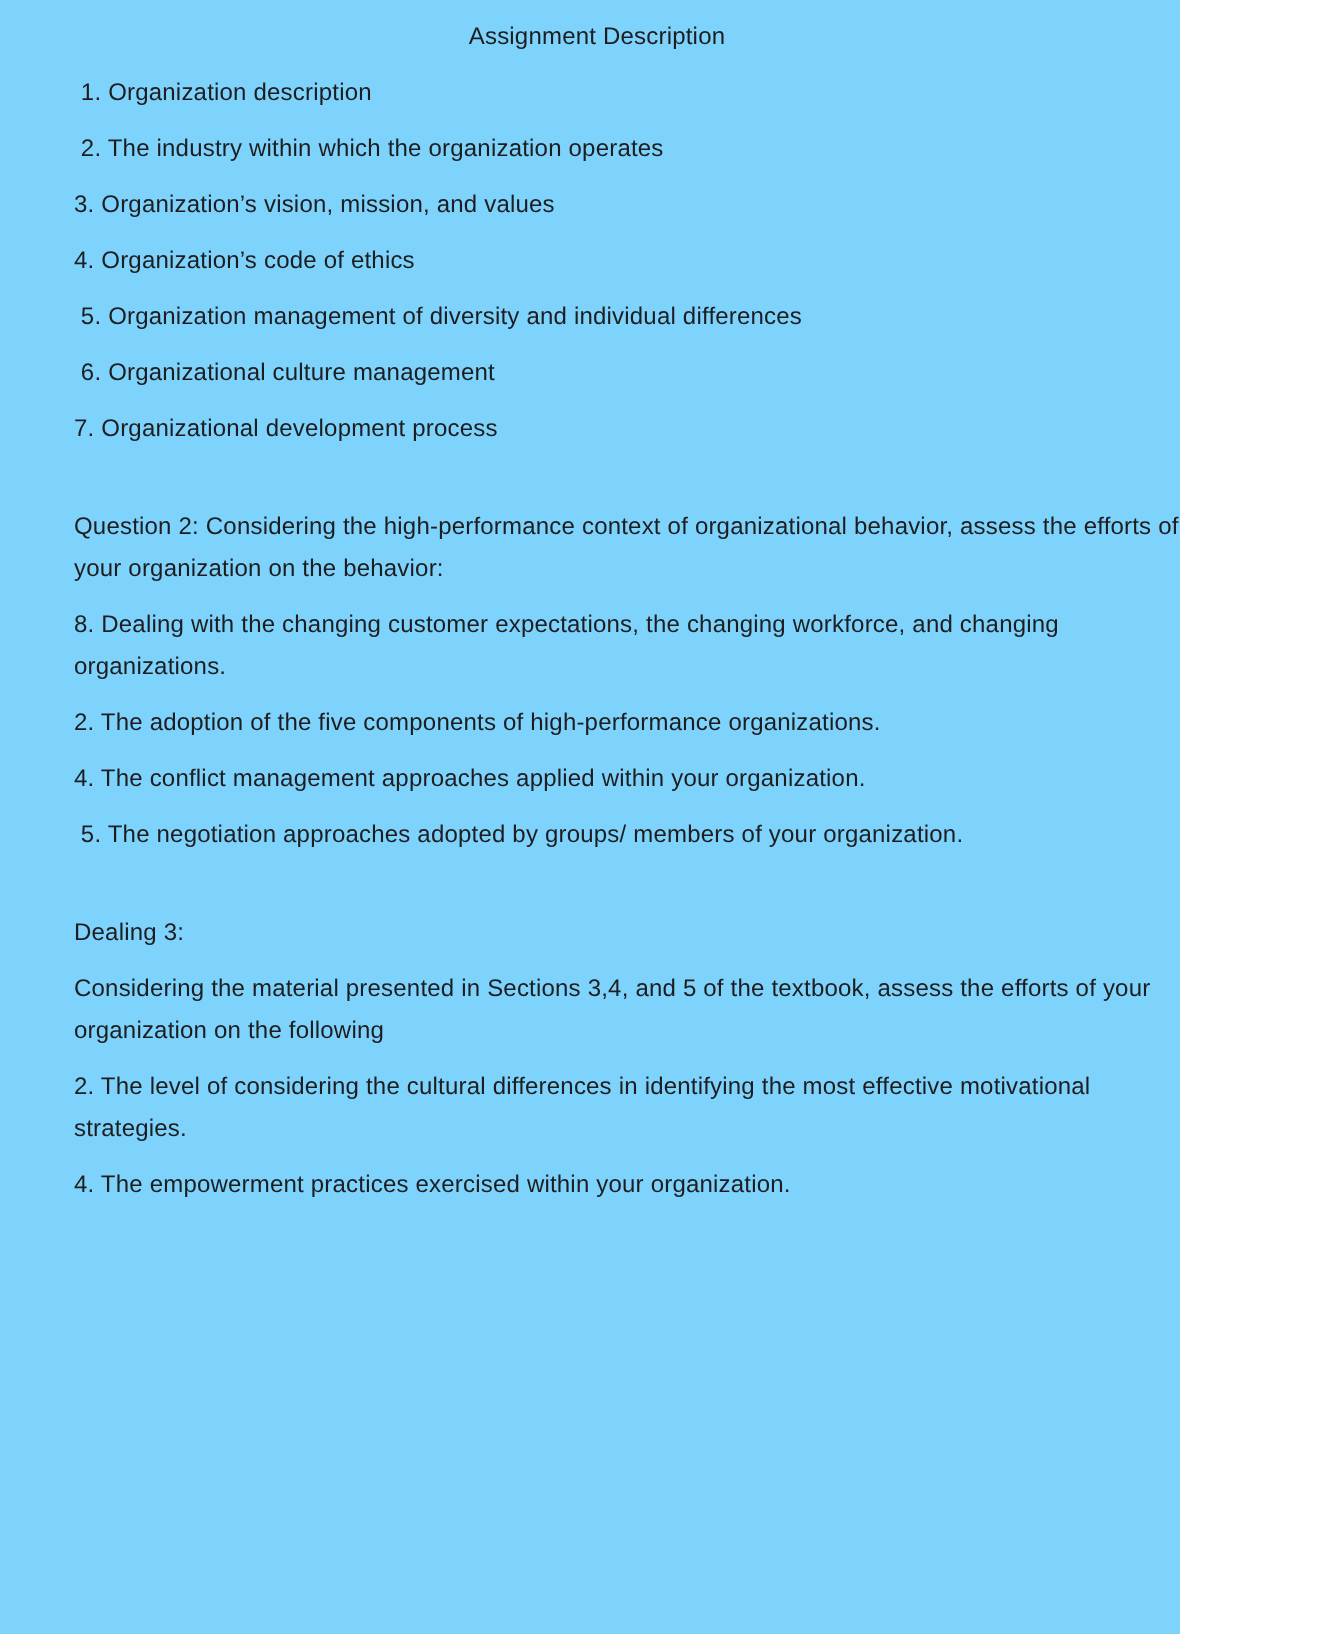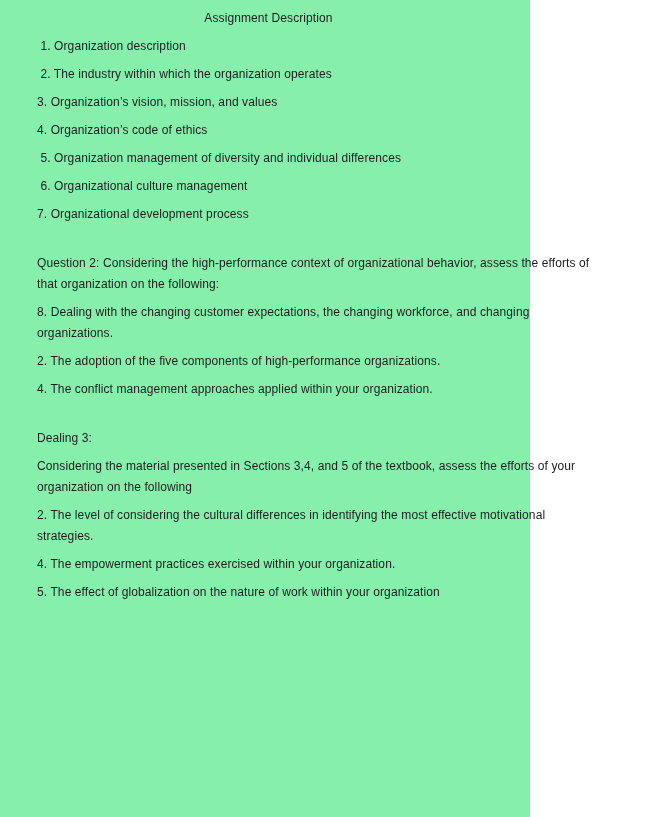--- a/index.html
+++ b/index.html
@@ -11,24 +11,24 @@
     width: 670px;
     height: 817px;
     overflow: hidden;
     font-family: "Liberation Sans", "DejaVu Sans", sans-serif;
     font-size: 12px;
     color: #1d1d1f;
     letter-spacing: 0.1px;
   }
   .page {
     box-sizing: border-box;
-    width: 530px;
+    width: 590px;
     height: 817px;
     padding: 8px 30px 0 37px;
-    background: #86efac;
+    background: #7dd3fc;
   }
   .para {
     margin: 0 0 7px 0;
     line-height: 21px;
     white-space: pre;
   }
   .doc-title {
     text-align: center;
   }
   .section-gap {
@@ -47,29 +47,29 @@
   <div class="para"> 2. The industry within which the organization operates</div>
   <div class="para">3. Organization’s vision, mission, and values</div>
   <div class="para">4. Organization’s code of ethics</div>
   <div class="para"> 5. Organization management of diversity and individual differences</div>
   <div class="para"> 6. Organizational culture management</div>
   <div class="para">7. Organizational development process</div>
 
   <div class="section-gap"></div>
 
   <div class="para">Question 2: Considering the high-performance context of organizational behavior, assess the efforts of
-that organization on the following:</div>
+your organization on the behavior:</div>
   <div class="para">8. Dealing with the changing customer expectations, the changing workforce, and changing
 organizations.</div>
   <div class="para">2. The adoption of the five components of high-performance organizations.</div>
   <div class="para">4. The conflict management approaches applied within your organization.</div>
+  <div class="para"> 5. The negotiation approaches adopted by groups/ members of your organization.</div>
 
   <div class="section-gap"></div>
 
   <div class="para">Dealing 3:</div>
   <div class="para">Considering the material presented in Sections 3,4, and 5 of the textbook, assess the efforts of your
 organization on the following</div>
   <div class="para">2. The level of considering the cultural differences in identifying the most effective motivational
 strategies.</div>
   <div class="para">4. The empowerment practices exercised within your organization.</div>
-  <div class="para">5. The effect of globalization on the nature of work within your organization</div>
 
 </div>
 
 </body></html>

